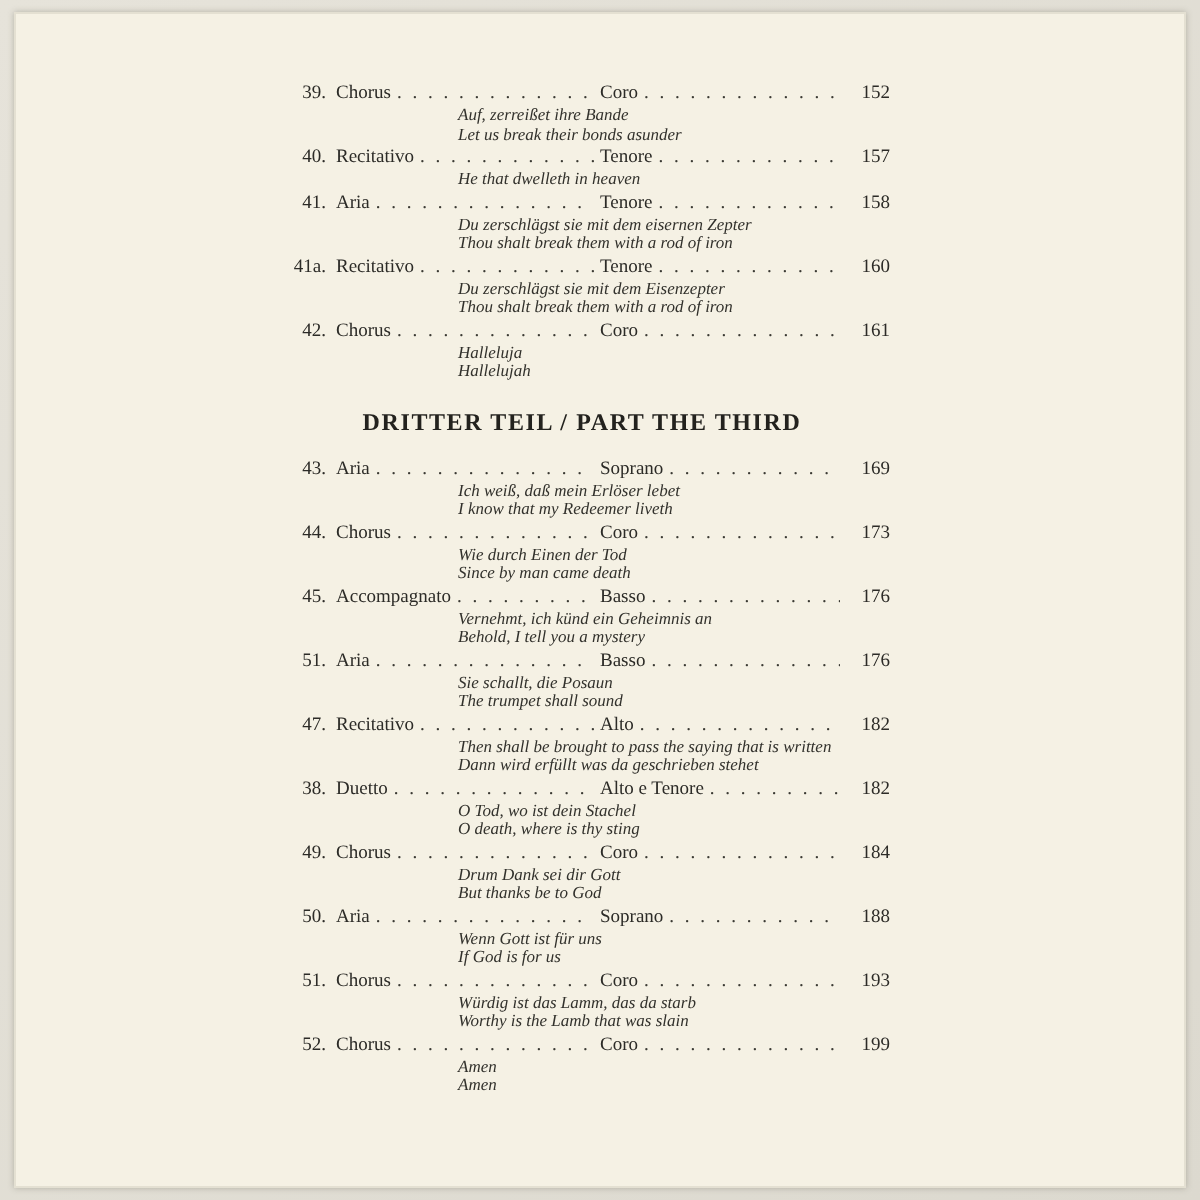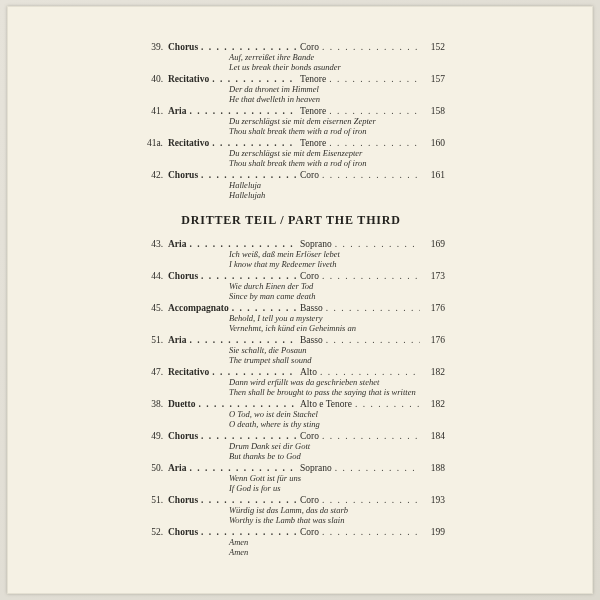--- a/index.html
+++ b/index.html
@@ -40,21 +40,20 @@
     text-align: right;
     flex: 0 0 26px;
     margin-right: 5px;
   }
   .titlecell {
     flex: 0 0 132px;
     width: 132px;
     display: flex;
     align-items: center;
     overflow: hidden;
-    font-weight: bold;
   }
   .voicecell {
     flex: 1 1 auto;
     display: flex;
     align-items: baseline;
     overflow: hidden;
     justify-content: center;
   }
   .dots {
     flex: 1 1 auto;
@@ -119,21 +118,20 @@
               <span class="titlecell">
                 <span>Recitativo</span>
                 <span class="dots"></span>
               </span>
               <span class="voicecell">
                 <span>Tenore</span>
                 <span class="dots"></span>
               </span>
               <span class="pagenum">157</span>
             </div>
-            <div class="sub german">Der da thronet im Himmel</div>
             <div class="sub english">He that dwelleth in heaven</div>
           </div>
           <div class="entry">
             <div class="row">
               <span class="num">41.</span>
               <span class="titlecell">
                 <span>Aria</span>
                 <span class="dots"></span>
               </span>
               <span class="voicecell">
@@ -220,22 +218,22 @@
               <span class="titlecell">
                 <span>Accompagnato</span>
                 <span class="dots"></span>
               </span>
               <span class="voicecell">
                 <span>Basso</span>
                 <span class="dots"></span>
               </span>
               <span class="pagenum">176</span>
             </div>
+            <div class="sub german">Vernehmt, ich künd ein Geheimnis an</div>
             <div class="sub english">Behold, I tell you a mystery</div>
-            <div class="sub german">Vernehmt, ich künd ein Geheimnis an</div>
           </div>
           <div class="entry">
             <div class="row">
               <span class="num">51.</span>
               <span class="titlecell">
                 <span>Aria</span>
                 <span class="dots"></span>
               </span>
               <span class="voicecell">
                 <span>Basso</span>
@@ -252,22 +250,22 @@
               <span class="titlecell">
                 <span>Recitativo</span>
                 <span class="dots"></span>
               </span>
               <span class="voicecell">
                 <span>Alto</span>
                 <span class="dots"></span>
               </span>
               <span class="pagenum">182</span>
             </div>
+            <div class="sub english">Then shall be brought to pass the saying that is written</div>
             <div class="sub german">Dann wird erfüllt was da geschrieben stehet</div>
-            <div class="sub english">Then shall be brought to pass the saying that is written</div>
           </div>
           <div class="entry">
             <div class="row">
               <span class="num">38.</span>
               <span class="titlecell">
                 <span>Duetto</span>
                 <span class="dots"></span>
               </span>
               <span class="voicecell">
                 <span>Alto e Tenore</span>

